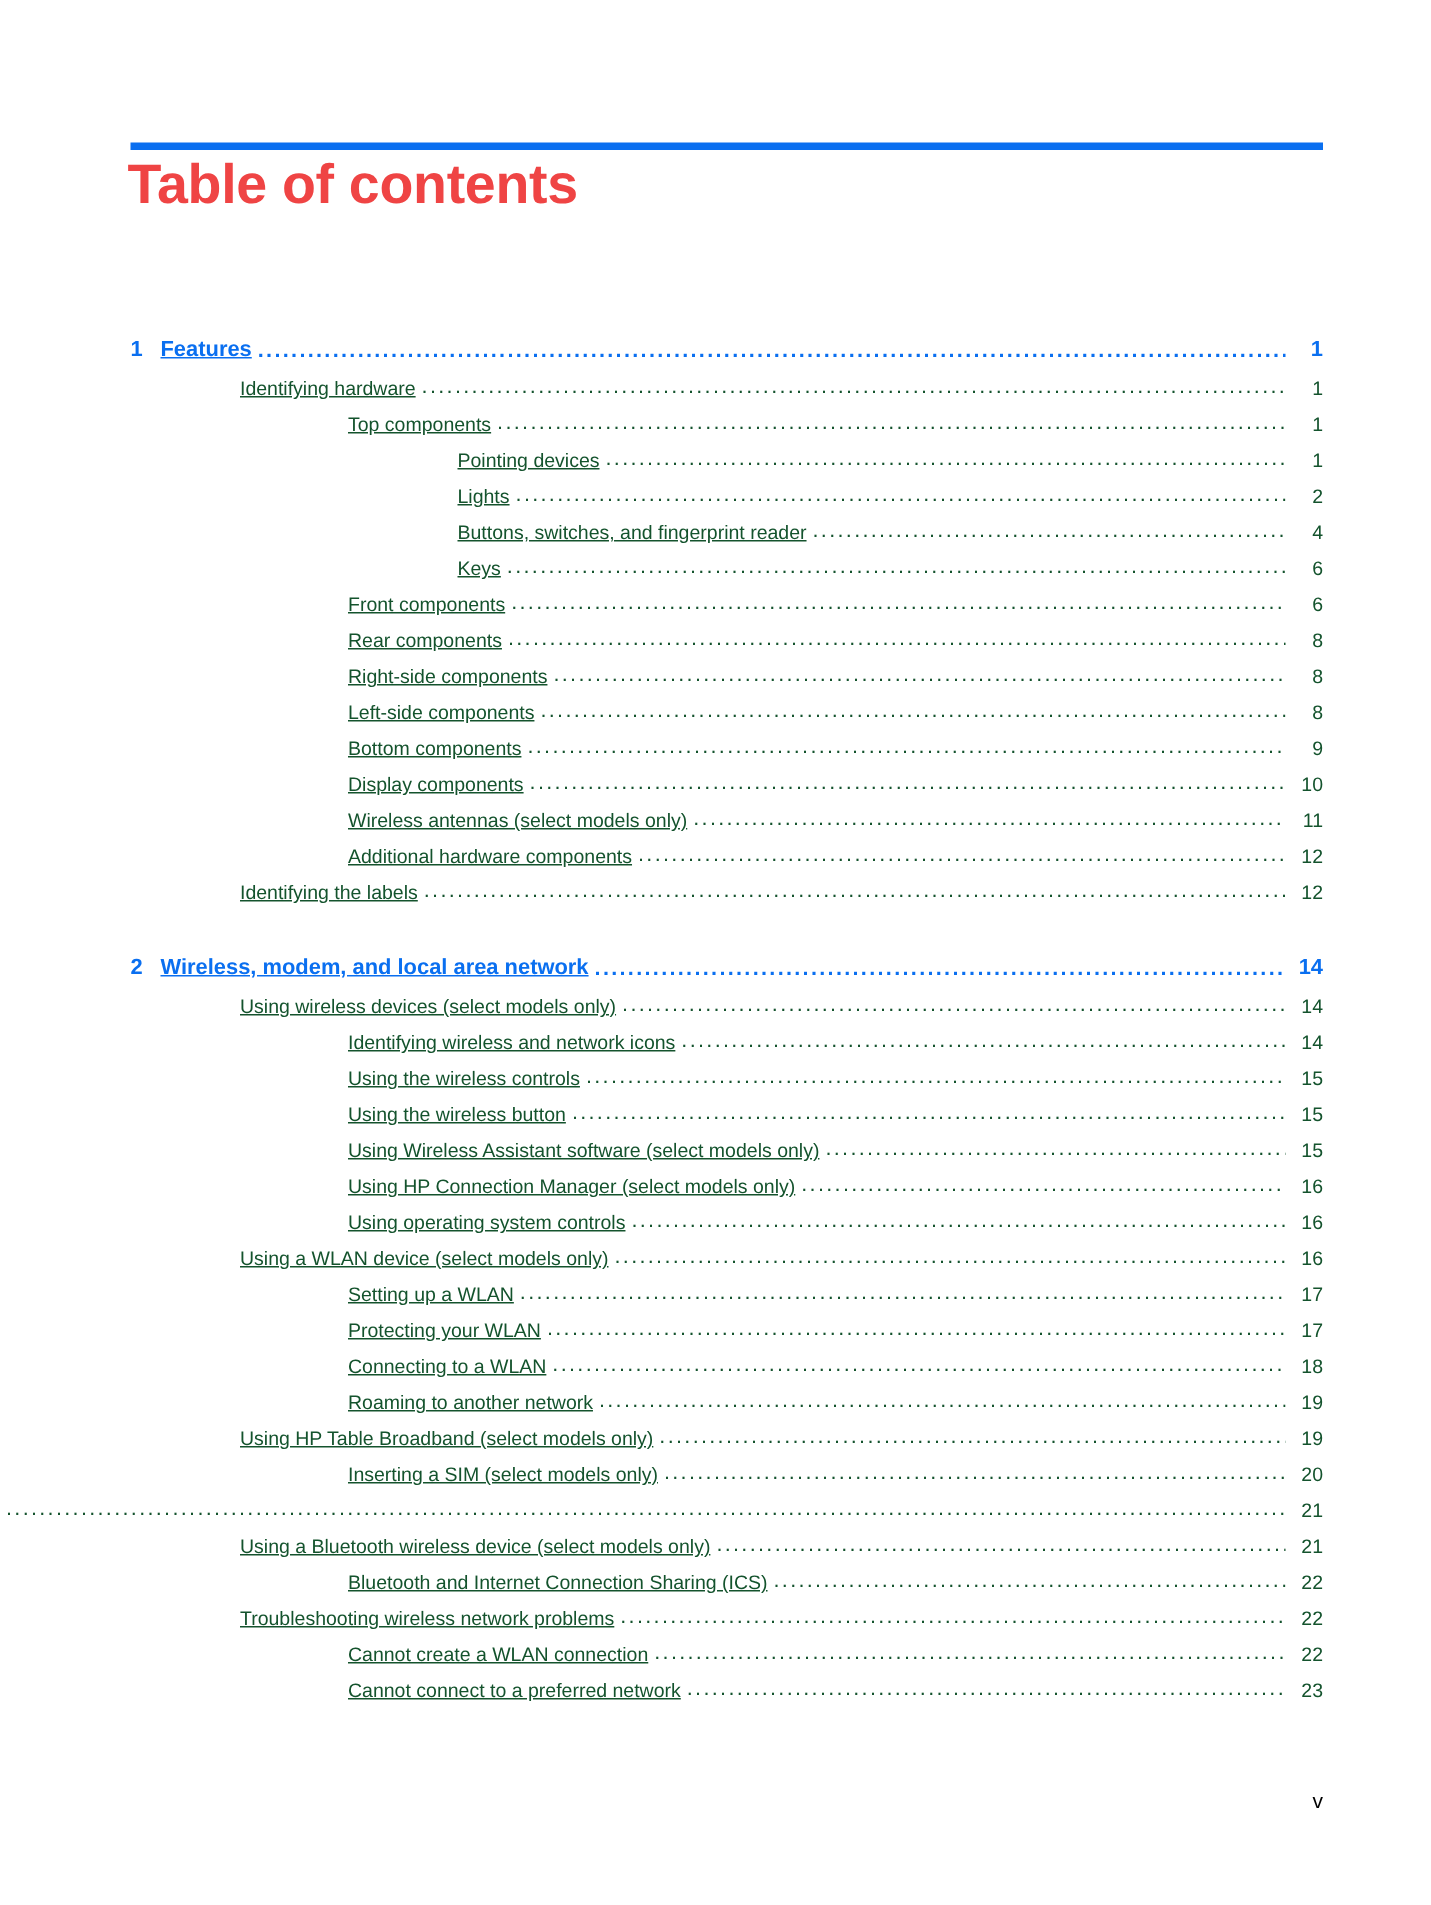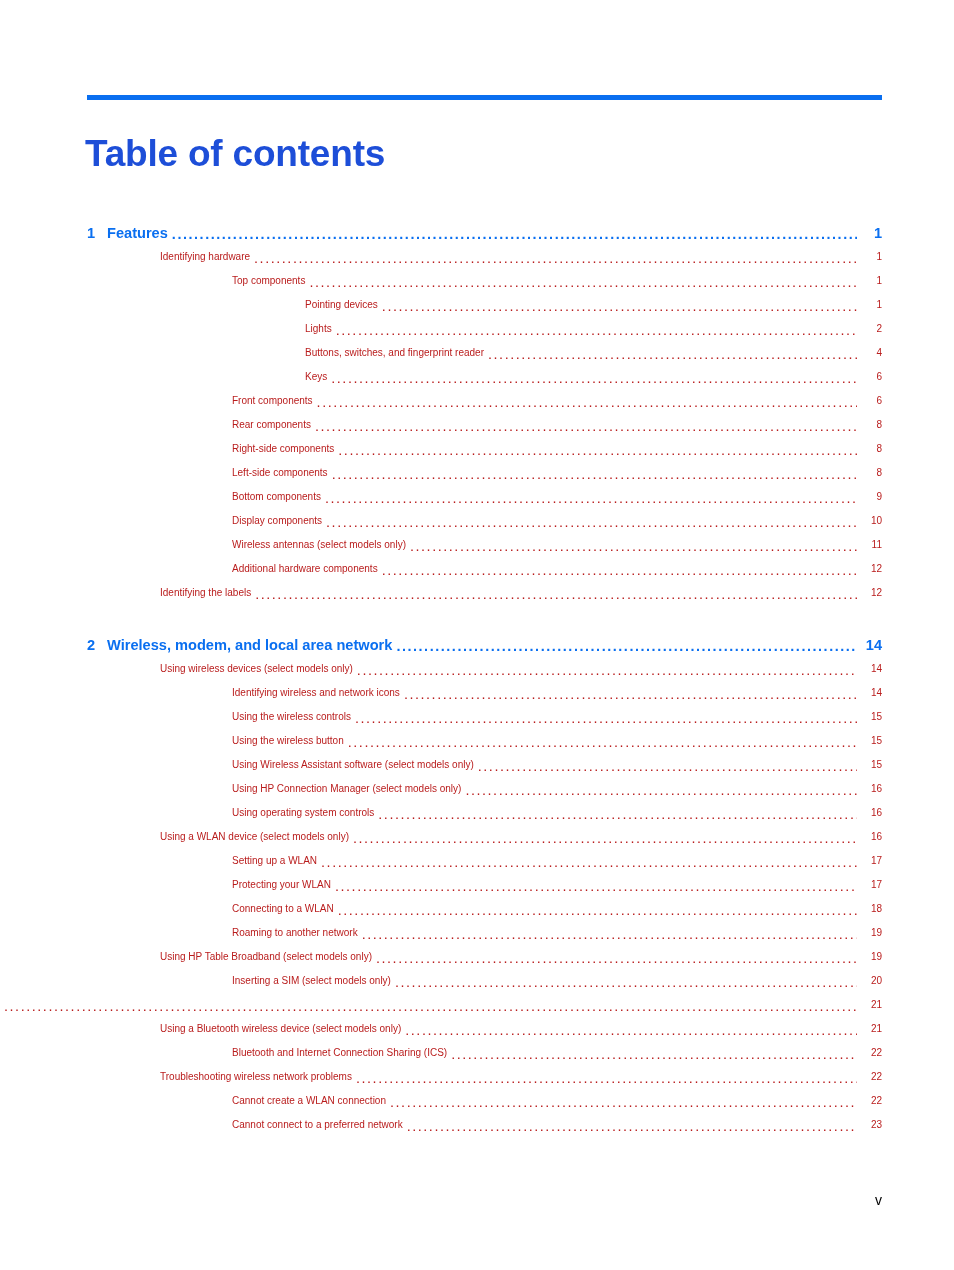--- a/index.html
+++ b/index.html
@@ -30,24 +30,24 @@
     top: 95px;
     width: 795px;
     height: 5px;
     background: #0a6ff0;
   }
 
   
   .page-title {
     position: absolute;
     left: 85px;
-    top: 133px;
+    top: 102px;
     font-size: 37px;
     font-weight: bold;
-    color: #1d4ed8;
+    color: #ef4444;
     letter-spacing: -0.2px;
     white-space: nowrap;
   }
 
   
   .toc {
     position: absolute;
     left: 0;
     top: 225px;
     width: 954px;
@@ -55,26 +55,26 @@
 
   .toc-group { display: block; }
   .group-gap { height: 26px; }
 
   .toc-row {
     display: flex;
     align-items: baseline;
     height: 24px;
     padding-right: 72px;
     box-sizing: border-box;
-    font-size: 10px;
-    color: #b91c1c;
+    font-size: 13px;
+    color: #14532d;
     white-space: nowrap;
   }
 
-  .toc-row .label { flex: 0 0 auto; }
+  .toc-row .label { flex: 0 0 auto; text-decoration: underline; }
 
   .toc-row .leader {
     flex: 1 1 auto;
     overflow: hidden;
     margin: 0 3px 0 4px;
     line-height: 0;
     height: 14px;
     align-self: flex-end;
     position: relative;
     top: -3px;

